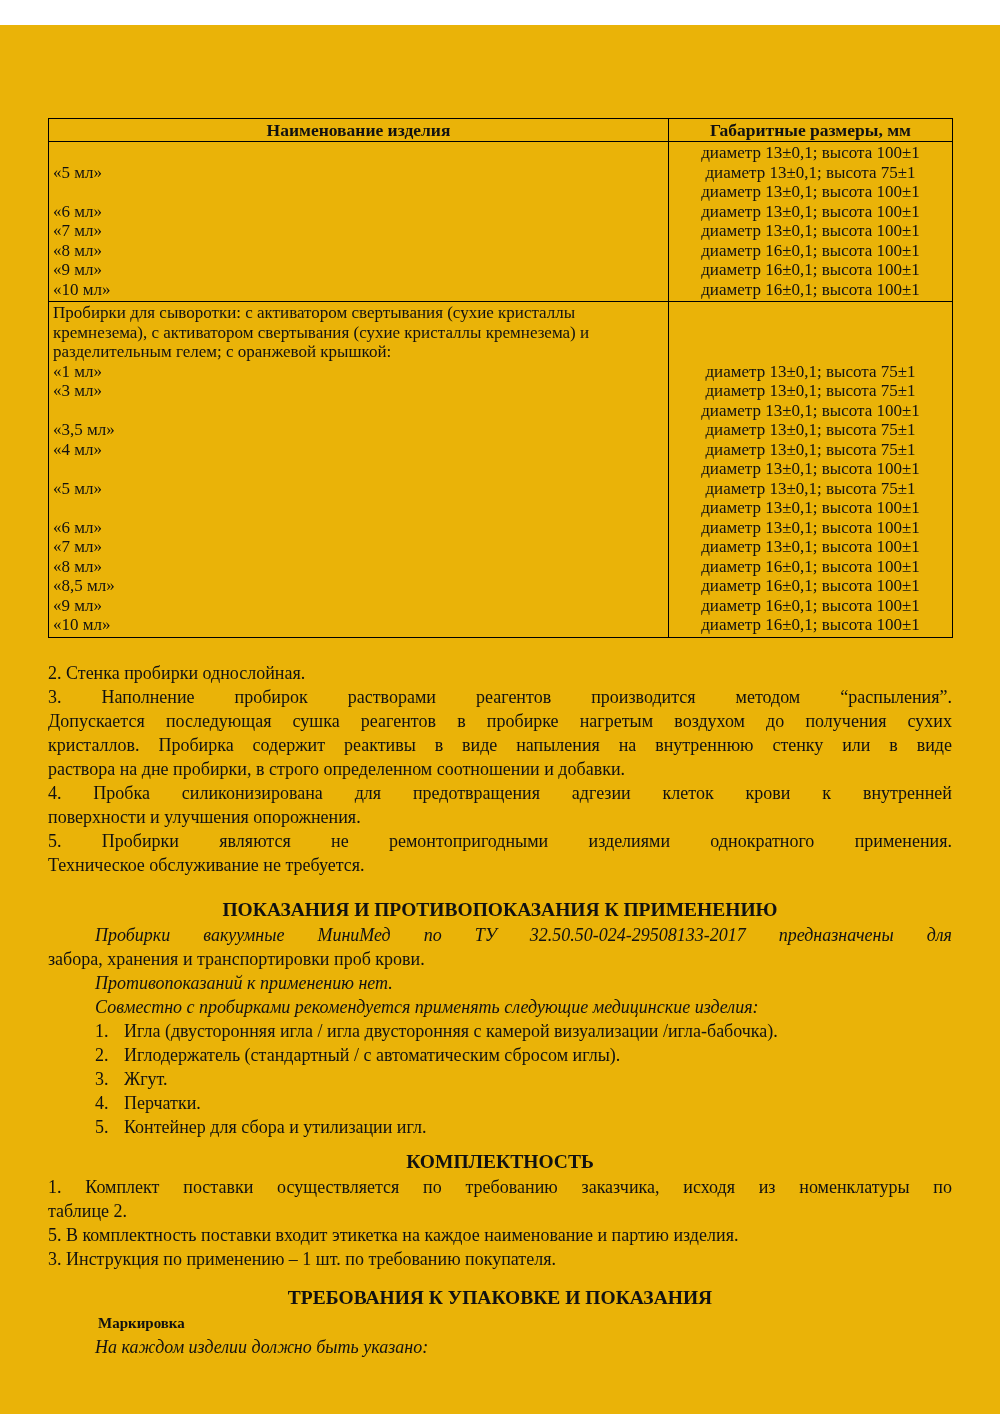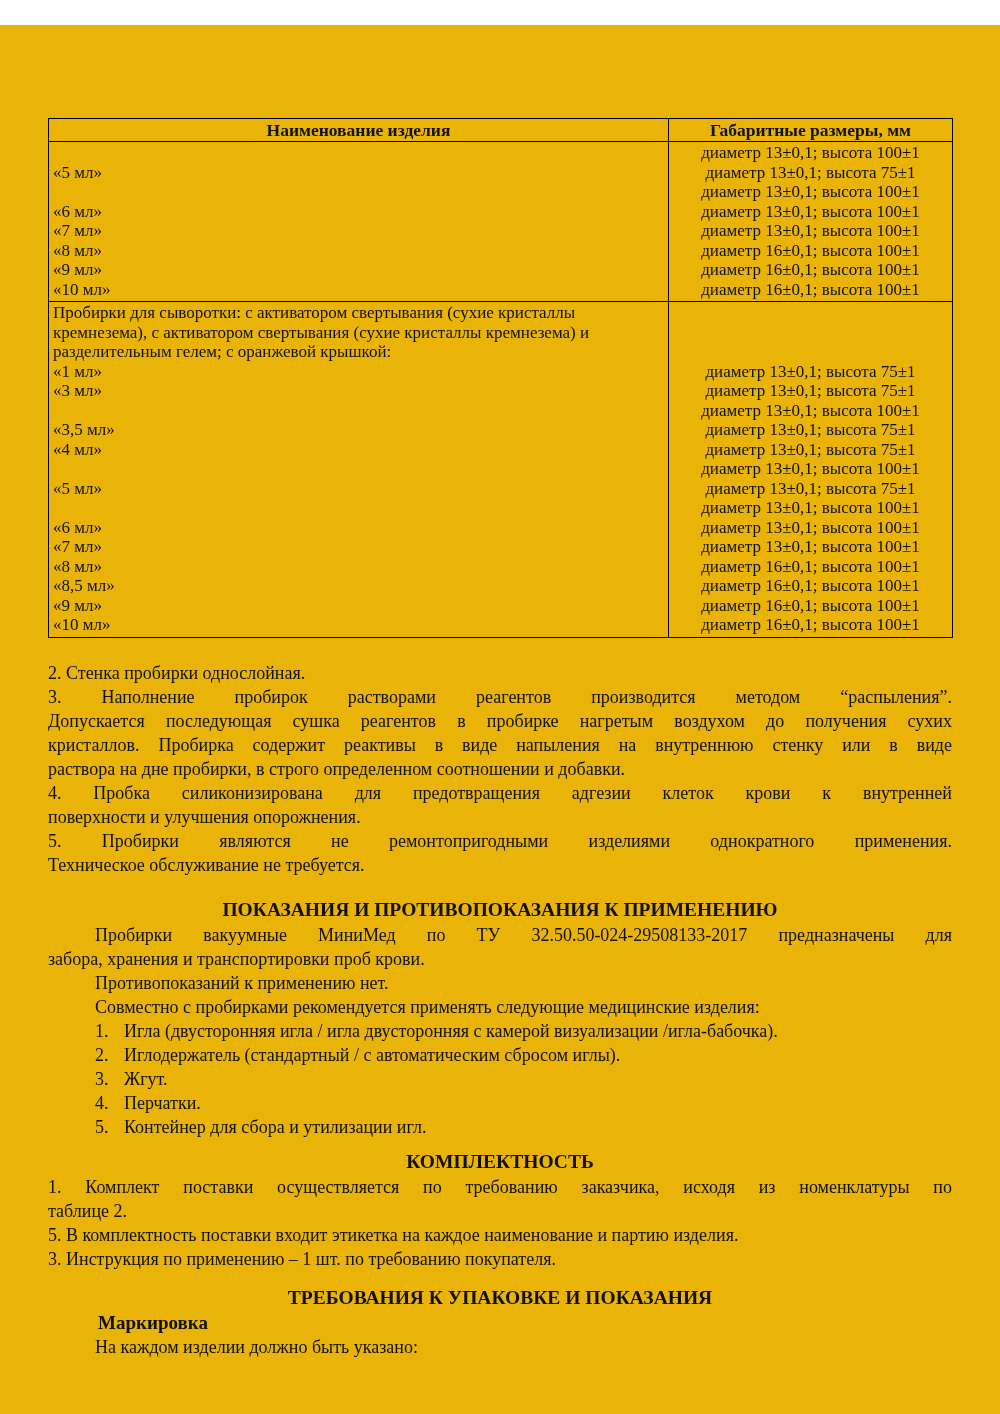--- a/index.html
+++ b/index.html
@@ -60,33 +60,33 @@
   .pline {
     font-size: 18px;
     line-height: 24px;
     color: #111111;
   }
   .just {
     text-align: justify;
     text-align-last: justify;
   }
   .plain { text-align: left; }
-  .indent { text-indent: 47px; }
+  .indent { text-indent: 47px; font-style: italic; }
   .h-center {
     text-align: center;
     font-weight: bold;
     font-size: 19.5px;
     line-height: 26px;
   }
   .h-indic   { margin-top: 20px; }
   .h-komplekt{ margin-top: 10px; }
   .h-pack    { margin-top: 14px; }
   .h-sub {
     font-weight: bold;
-    font-size: 19px;
+    font-size: 15px;
     line-height: 24px;
     padding-left: 50px;
   }
   .num-item {
     font-size: 18px;
     line-height: 24px;
     padding-left: 47px;
   }
   .num-item .num {
     display: inline-block;

